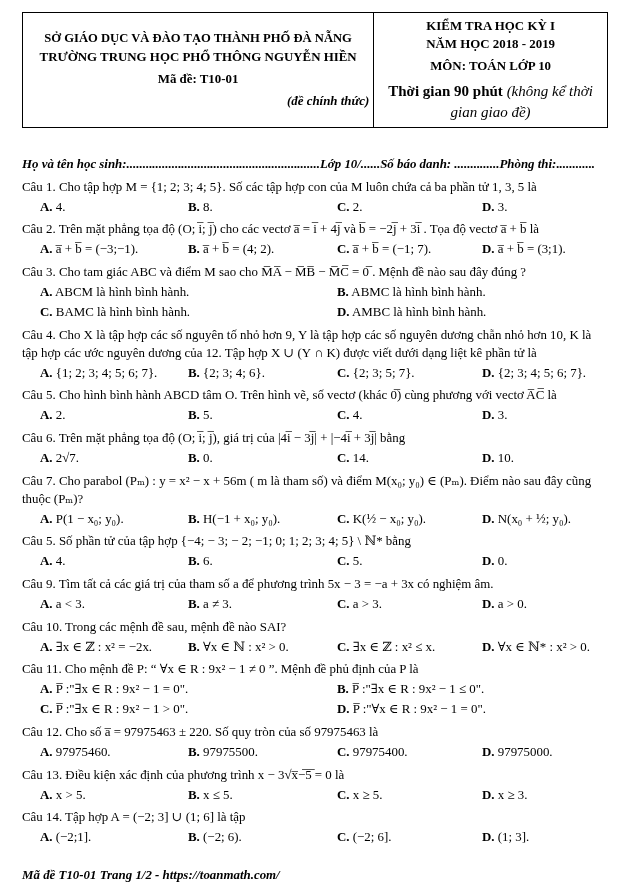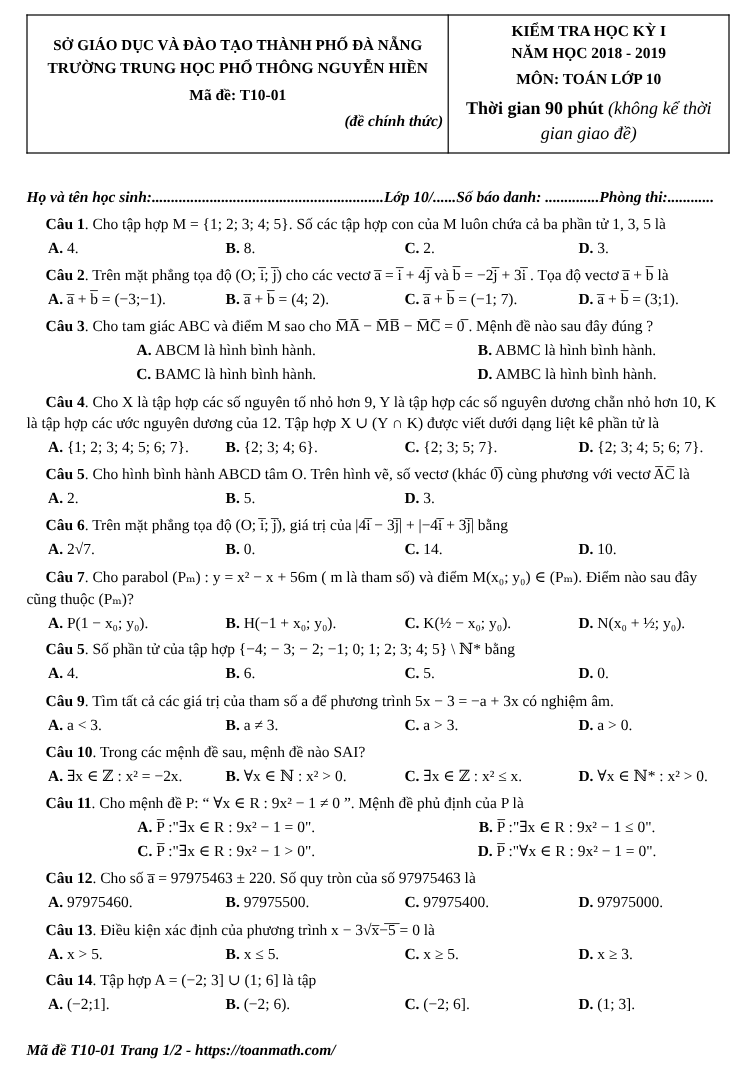--- a/index.html
+++ b/index.html
@@ -20,24 +20,24 @@
   .h-time .t-bold{font-weight:bold;}
   .h-time .t-ital{font-style:italic;}
   .h-gap{height:4px;}
   .student-line{
     margin-top:27px;font-weight:bold;font-style:italic;
     white-space:nowrap;overflow:hidden;font-size:12.9px;
   }
   .section-title{margin-top:20px;font-weight:bold;}
   .section-title .pts{font-style:italic;}
   .question{margin-top:4.5px;}
-  .q-text b{font-weight:bold;margin-left:16px;}
+  .q-text b{font-weight:normal;}
   .options{display:grid;padding-left:18px;margin-top:2px;}
   .options.cols4{grid-template-columns:148px 149px 145px 1fr;}
-  .options.cols2{grid-template-columns:297px 1fr;row-gap:2px;text-align:center;}
+  .options.cols2{grid-template-columns:297px 1fr;row-gap:2px;}
   .opt b{font-weight:bold;}
   .footer{margin-top:auto;text-align:left;font-weight:bold;font-style:italic;padding-bottom:2px;}
 </style>
 </head>
 <body>
 
 <div class="page">
 
   <table class="header-table">
     <tbody>
@@ -100,20 +100,21 @@
           <div class="opt"><b>B.</b> <span>{2; 3; 4; 6}.</span></div>
           <div class="opt"><b>C.</b> <span>{2; 3; 5; 7}.</span></div>
           <div class="opt"><b>D.</b> <span>{2; 3; 4; 5; 6; 7}.</span></div>
         </div>
       </div>
       <div class="question">
         <div class="q-text"><b>Câu 5</b><span>. Cho hình bình hành ABCD tâm O. Trên hình vẽ, số vectơ (khác 0̅) cùng phương với vectơ A̅C̅ là</span></div>
         <div class="options cols4">
           <div class="opt"><b>A.</b> <span>2.</span></div>
           <div class="opt"><b>B.</b> <span>5.</span></div>
+          <div class="opt"><b>C.</b> <span>4.</span></div>
           <div class="opt"><b>D.</b> <span>3.</span></div>
         </div>
       </div>
       <div class="question">
         <div class="q-text"><b>Câu 6</b><span>. Trên mặt phẳng tọa độ (O; i̅; j̅), giá trị của |4i̅ − 3j̅| + |−4i̅ + 3j̅| bằng</span></div>
         <div class="options cols4">
           <div class="opt"><b>A.</b> <span>2√7.</span></div>
           <div class="opt"><b>B.</b> <span>0.</span></div>
           <div class="opt"><b>C.</b> <span>14.</span></div>
           <div class="opt"><b>D.</b> <span>10.</span></div>

